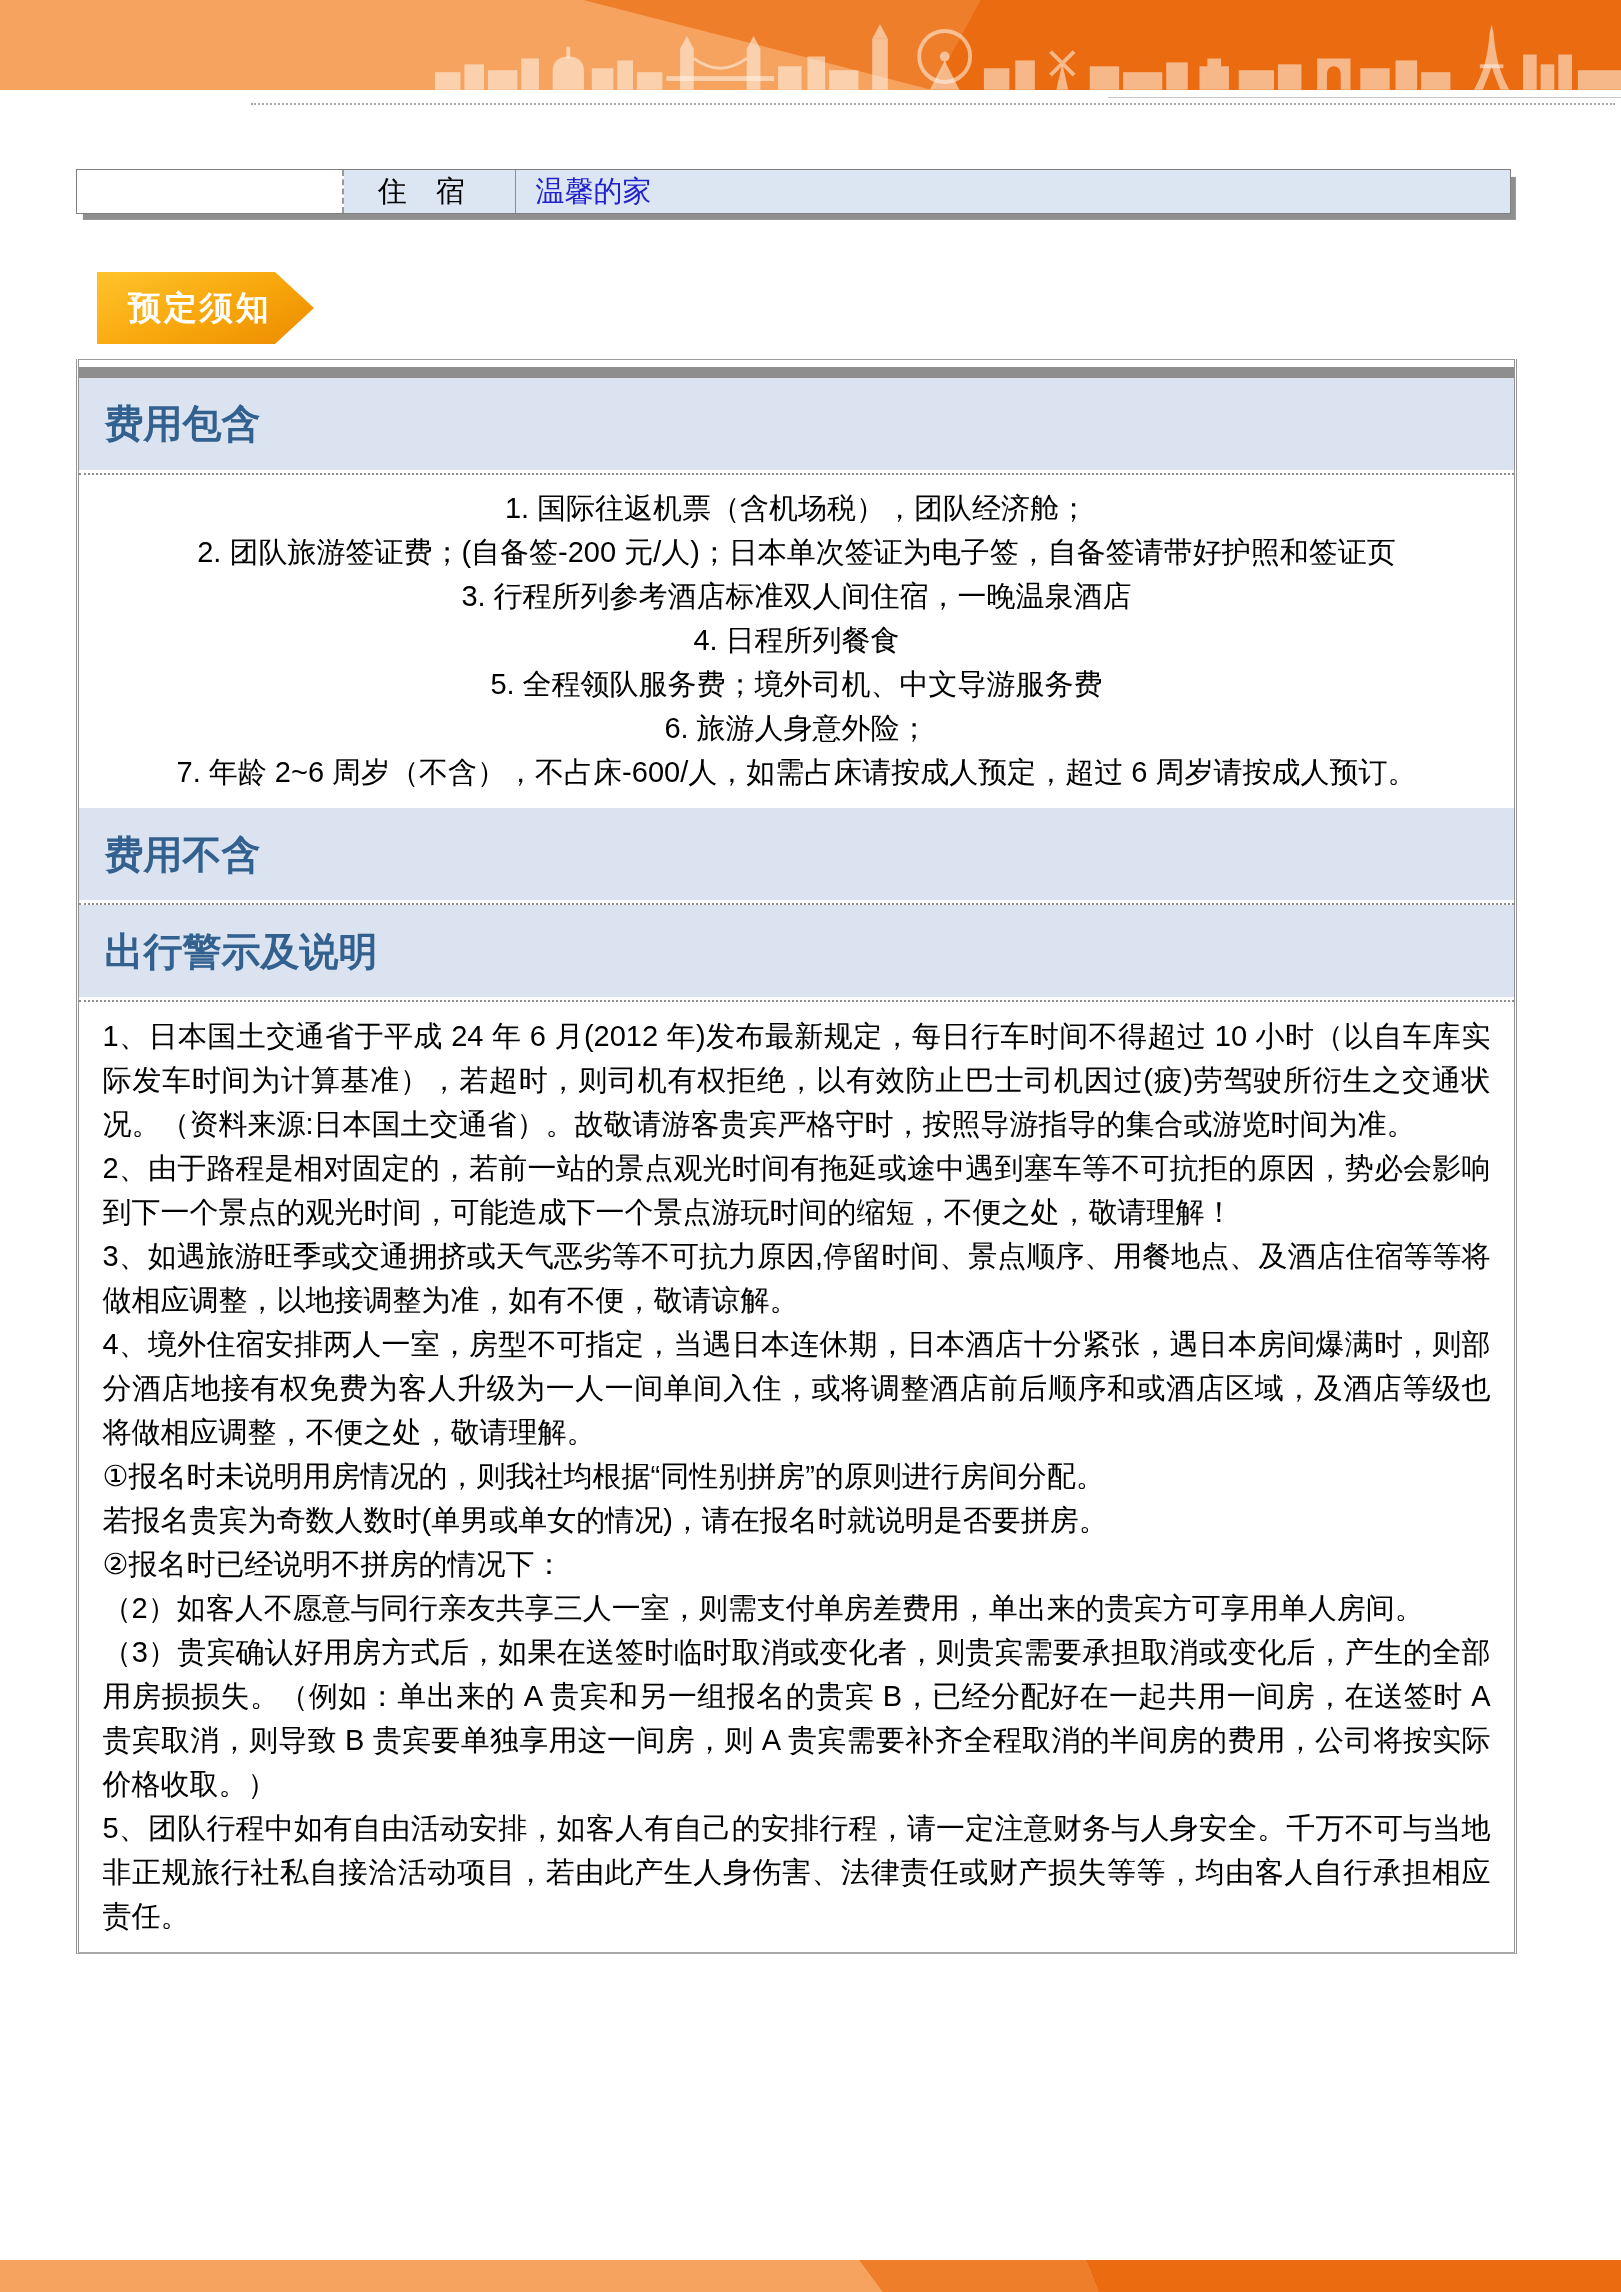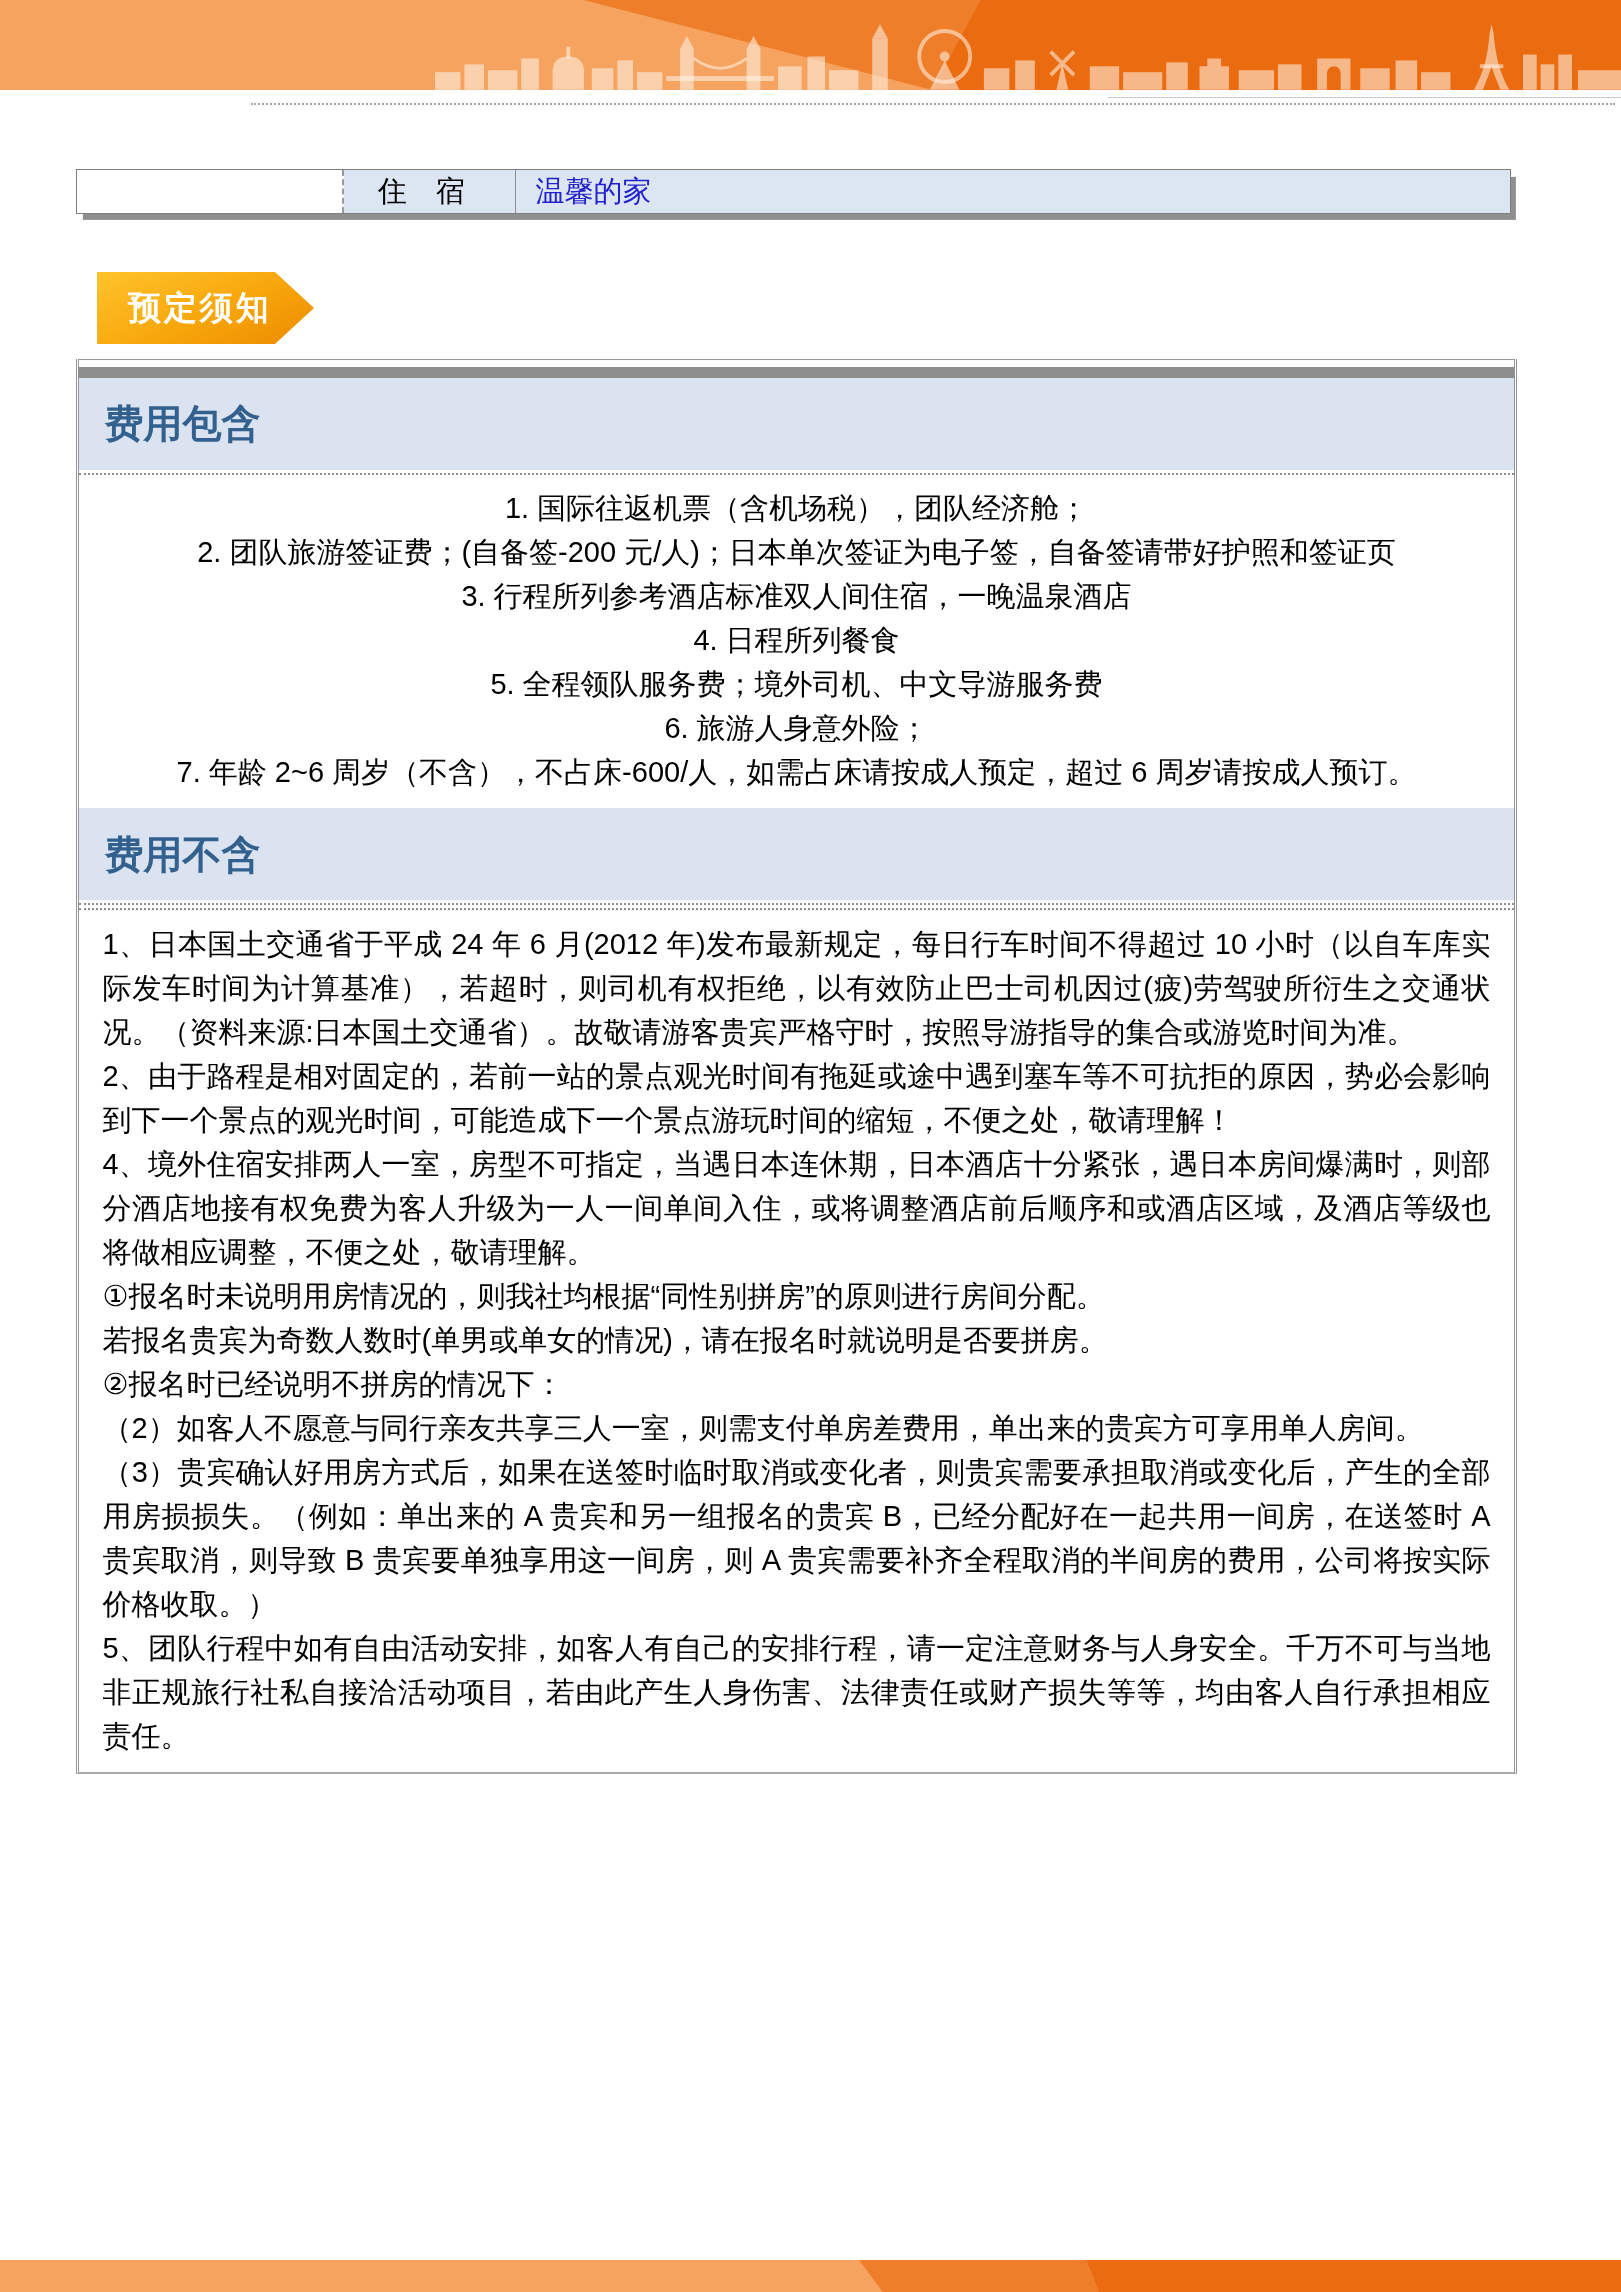--- a/index.html
+++ b/index.html
@@ -140,24 +140,26 @@
           <p>7. 年龄 2~6 周岁（不含），不占床-600/人，如需占床请按成人预定，超过 6 周岁请按成人预订。</p>
         </div>
     </div>
 
     <div class="section">
       <div class="section-bar">费用不含</div>
       <div class="dotted-sep"></div>
     </div>
 
     <div class="section">
+      <div class="section-bar">出行警示及说明</div>
       <div class="dotted-sep"></div>
       <div class="section-body warnings">
           <p>1、日本国土交通省于平成 24 年 6 月(2012 年)发布最新规定，每日行车时间不得超过 10 小时（以自车库实际发车时间为计算基准），若超时，则司机有权拒绝，以有效防止巴士司机因过(疲)劳驾驶所衍生之交通状况。（资料来源:日本国土交通省）。故敬请游客贵宾严格守时，按照导游指导的集合或游览时间为准。</p>
           <p>2、由于路程是相对固定的，若前一站的景点观光时间有拖延或途中遇到塞车等不可抗拒的原因，势必会影响到下一个景点的观光时间，可能造成下一个景点游玩时间的缩短，不便之处，敬请理解！</p>
+          <p>3、如遇旅游旺季或交通拥挤或天气恶劣等不可抗力原因,停留时间、景点顺序、用餐地点、及酒店住宿等等将做相应调整，以地接调整为准，如有不便，敬请谅解。</p>
           <p>4、境外住宿安排两人一室，房型不可指定，当遇日本连休期，日本酒店十分紧张，遇日本房间爆满时，则部分酒店地接有权免费为客人升级为一人一间单间入住，或将调整酒店前后顺序和或酒店区域，及酒店等级也将做相应调整，不便之处，敬请理解。</p>
           <p>①报名时未说明用房情况的，则我社均根据“同性别拼房”的原则进行房间分配。</p>
           <p>若报名贵宾为奇数人数时(单男或单女的情况)，请在报名时就说明是否要拼房。</p>
           <p>②报名时已经说明不拼房的情况下：</p>
           <p>（2）如客人不愿意与同行亲友共享三人一室，则需支付单房差费用，单出来的贵宾方可享用单人房间。</p>
           <p>（3）贵宾确认好用房方式后，如果在送签时临时取消或变化者，则贵宾需要承担取消或变化后，产生的全部用房损损失。（例如：单出来的 A 贵宾和另一组报名的贵宾 B，已经分配好在一起共用一间房，在送签时 A 贵宾取消，则导致 B 贵宾要单独享用这一间房，则 A 贵宾需要补齐全程取消的半间房的费用，公司将按实际价格收取。）</p>
           <p>5、团队行程中如有自由活动安排，如客人有自己的安排行程，请一定注意财务与人身安全。千万不可与当地非正规旅行社私自接洽活动项目，若由此产生人身伤害、法律责任或财产损失等等，均由客人自行承担相应责任。</p>
         </div>
     </div>
   </div>

